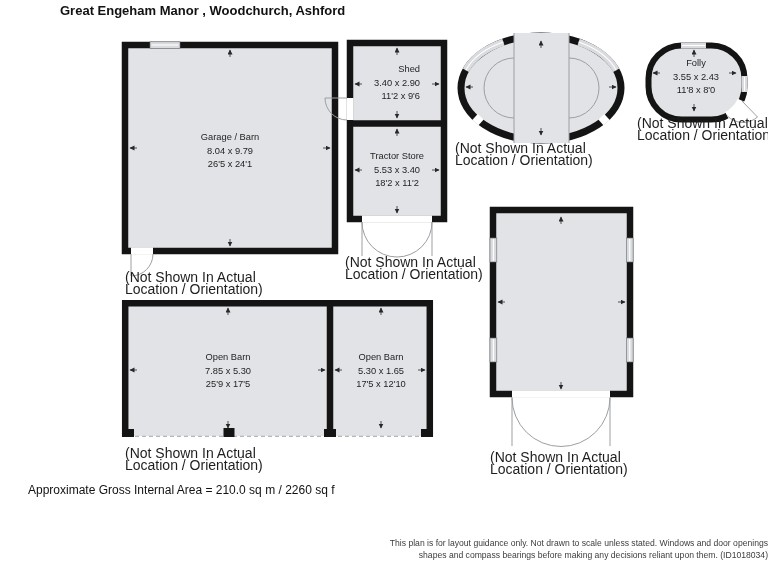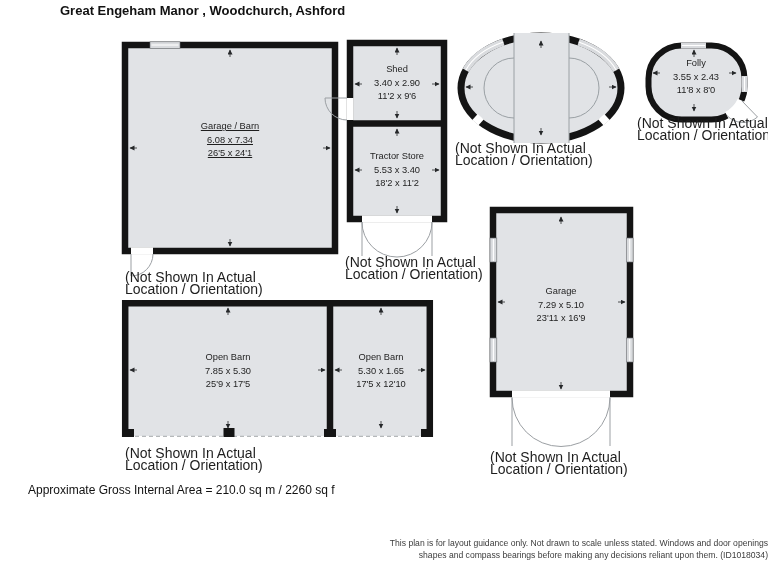--- a/index.html
+++ b/index.html
@@ -147,50 +147,45 @@
       <line class="dim" x1="318" y1="370" x2="325" y2="370" marker-end="url(#ah)"></line>
       <line class="dim" x1="381" y1="315" x2="381" y2="308" marker-end="url(#ah)"></line>
       <line class="dim" x1="381" y1="421" x2="381" y2="428" marker-end="url(#ah)"></line>
       <line class="dim" x1="342" y1="370" x2="335" y2="370" marker-end="url(#ah)"></line>
       <line class="dim" x1="418" y1="370" x2="425" y2="370" marker-end="url(#ah)"></line>
     </g>
   </svg>
 
   <div class="title">Great Engeham Manor , Woodchurch, Ashford</div>
 
-  <div class="room-label" style="left:230px;top:120px;text-decoration:underline;">
+  <div class="room-label" style="left:230px;top:131px;">
     <div>Garage / Barn</div>
-    <div>6.08 x 7.34</div>
+    <div>8.04 x 9.79</div>
     <div>26'5 x 24'1</div>
   </div>
 
-  <div class="room-label" style="left:397px;top:63px;">
+  <div class="room-label" style="left:397px;top:63px;text-align:right;">
     <div>Shed</div>
     <div>3.40 x 2.90</div>
     <div>11'2 x 9'6</div>
   </div>
 
   <div class="room-label" style="left:397px;top:150px;">
     <div>Tractor Store</div>
     <div>5.53 x 3.40</div>
     <div>18'2 x 11'2</div>
   </div>
 
 
   <div class="room-label" style="left:696px;top:57px;">
     <div>Folly</div>
     <div>3.55 x 2.43</div>
     <div>11'8 x 8'0</div>
   </div>
 
-  <div class="room-label" style="left:561px;top:285px;">
-    <div>Garage</div>
-    <div>7.29 x 5.10</div>
-    <div>23'11 x 16'9</div>
-  </div>
 
   <div class="room-label" style="left:228px;top:351px;">
     <div>Open Barn</div>
     <div>7.85 x 5.30</div>
     <div>25'9 x 17'5</div>
   </div>
 
   <div class="room-label" style="left:381px;top:351px;">
     <div>Open Barn</div>
     <div>5.30 x 1.65</div>

